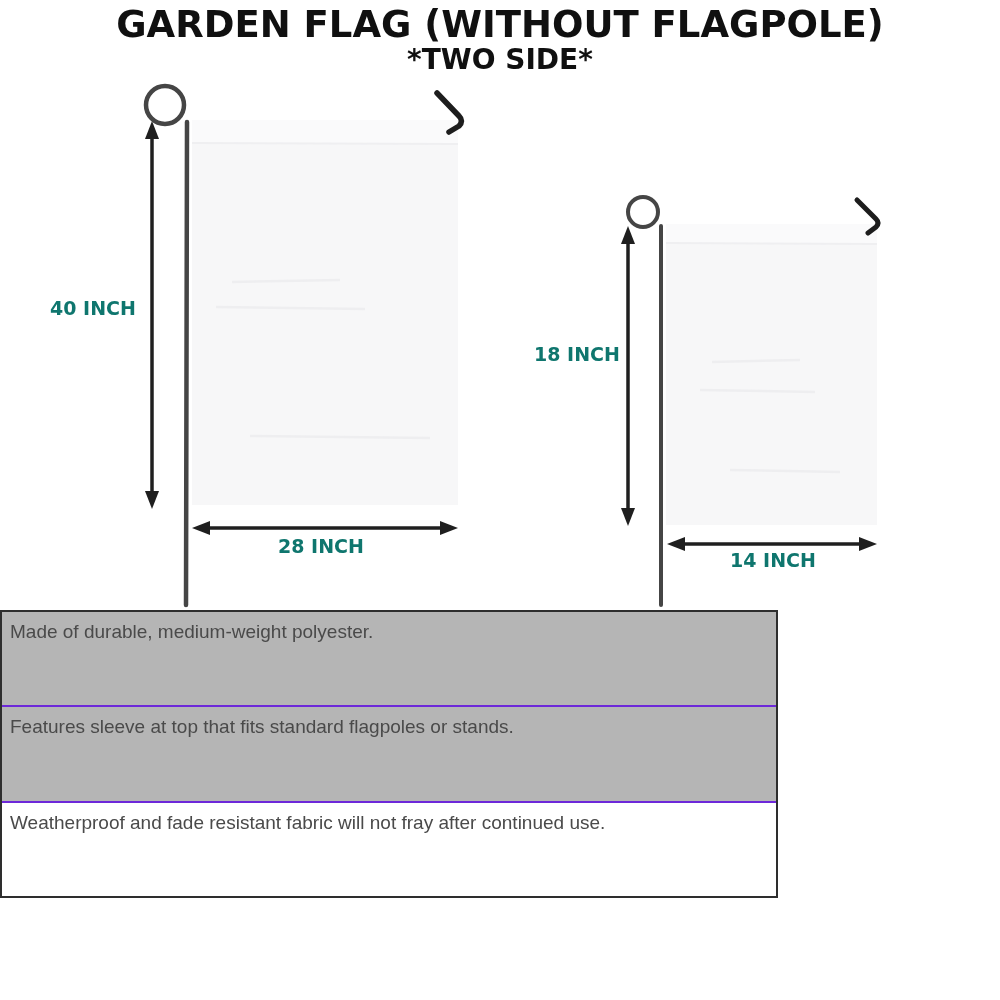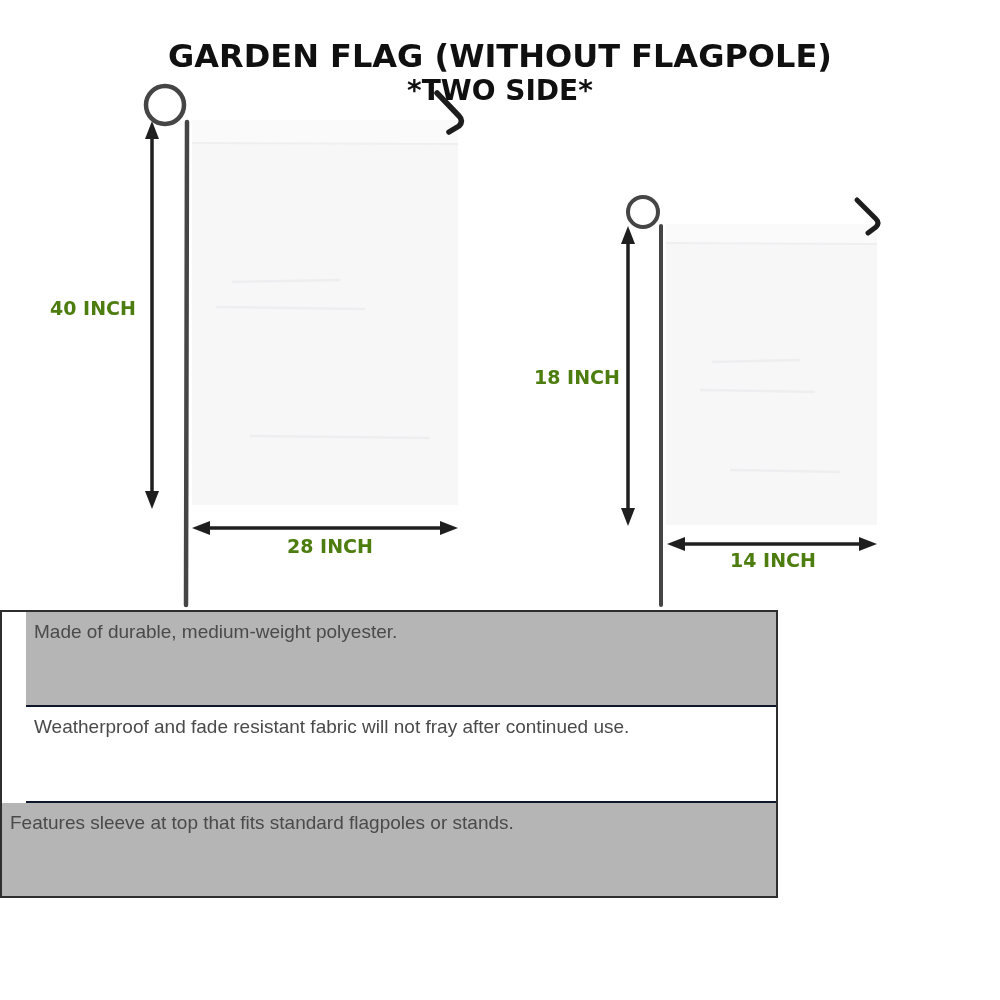--- a/index.html
+++ b/index.html
@@ -9,50 +9,50 @@
     background:#ffffff;
     font-family:"Liberation Sans", sans-serif;
     overflow:hidden;
   }
   .title-block{
     position:absolute;left:0;top:6px;width:1000px;
     text-align:center;color:#101010;
     font-family:"DejaVu Sans", sans-serif;
   }
   .title-line1{
-    font-size:32px;font-weight:bold;letter-spacing:0px;line-height:38px;margin-top:31px;
+    font-size:37px;font-weight:bold;letter-spacing:0px;line-height:38px;
   }
   .title-line2{
     font-size:28px;font-weight:bold;line-height:32px;
   }
   .diagram-svg{
     position:absolute;left:0;top:0;width:1000px;height:1000px;
   }
   .measure-label{
     position:absolute;
     font-family:"DejaVu Sans", sans-serif;
-    font-weight:bold;font-size:19px;color:#4d7c0f;
+    font-weight:bold;font-size:19px;color:#0f766e;
     text-align:center;white-space:nowrap;
   }
   .label-40{left:33px;top:297px;width:120px;}
-  .label-28{left:260px;top:535px;width:140px;}
-  .label-18{left:517px;top:343px;width:120px;margin-top:23px;}
+  .label-28{left:251px;top:535px;width:140px;}
+  .label-18{left:517px;top:343px;width:120px;}
   .label-12{left:703px;top:549px;width:140px;}
   .features-table{
     position:absolute;left:0;top:610px;width:778px;height:288px;
     box-sizing:border-box;border:2px solid #2e2e2e;
     display:flex;flex-direction:column;
   }
   .feature-row{
     flex:1 1 0;box-sizing:border-box;
     padding:8px 10px 0 8px;
     font-size:19px;line-height:24px;color:#4a4a4a;
     background:#ffffff;
   }
-  .feature-row:not(:last-child){border-bottom:2px solid #0f172a;margin-left:24px;}
+  .feature-row:not(:last-child){border-bottom:2px solid #6d28d9;}
   .feature-row.shaded{background:#b5b5b5;}
 </style>
 </head>
 <body>
 
 <div class="page">
 
   <div class="title-block">
     <div class="title-line1">GARDEN FLAG (WITHOUT FLAGPOLE)</div>
     <div class="title-line2">*TWO SIDE*</div>
@@ -121,17 +121,17 @@
     </g>
   </svg>
 
   <div class="measure-label label-40">40 INCH</div>
   <div class="measure-label label-28">28 INCH</div>
   <div class="measure-label label-18">18 INCH</div>
   <div class="measure-label label-12">14 INCH</div>
 
   <div class="features-table">
     <div class="feature-row shaded">Made of durable, medium-weight polyester.</div>
+    <div class="feature-row shaded">Features sleeve at top that fits standard flagpoles or stands.</div>
     <div class="feature-row">Weatherproof and fade resistant fabric will not fray after continued use.</div>
-    <div class="feature-row shaded">Features sleeve at top that fits standard flagpoles or stands.</div>
   </div>
 
 </div>
 
 </body></html>

